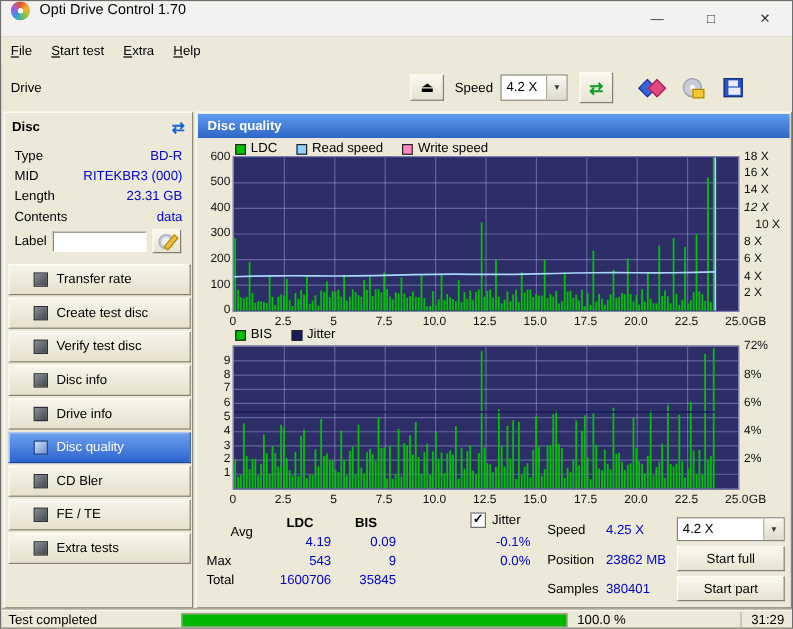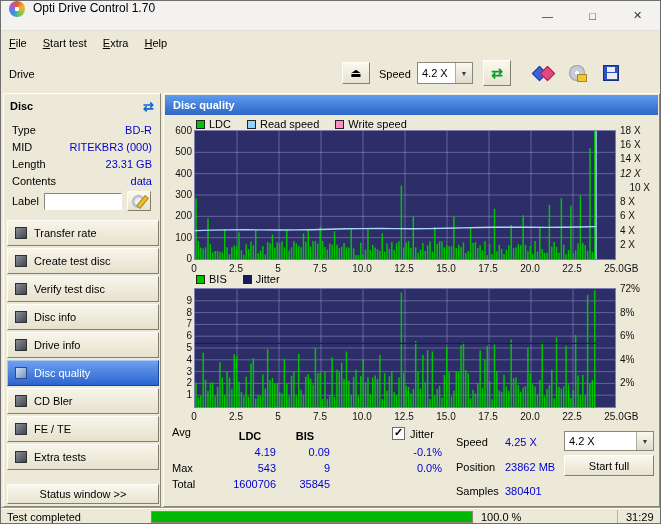--- a/index.html
+++ b/index.html
@@ -53,21 +53,21 @@
   .refresh-blue{color:#1565d8;font-weight:bold;font-size:13px}
   #side-fields{position:absolute;top:28px;left:0;width:100%}
   .side-field{display:flex;justify-content:space-between;height:17px;line-height:17px;padding:0 8px}
   .side-field .fv{color:#0000cd}
   .label-row{position:absolute;top:97px;left:0;width:100%;display:flex;align-items:center;gap:5px;padding:0 8px}
   .label-input{width:78px;height:17px;border:1px solid;border-color:#8a8876 #fffef6 #fffef6 #8a8876;background:#fff;font-size:11px;padding:0 2px;font-family:inherit}
   .label-edit{width:24px;height:20px;display:flex;align-items:center;justify-content:center}
   .pencil-icon{position:relative;width:13px;height:13px;border-radius:50%;background:radial-gradient(circle,#eef1f5 0 30%,#aab1bd 65%)}
   .pencil-icon::after{content:"";position:absolute;left:8px;top:0;width:3px;height:12px;background:#f0bd3a;border:1px solid #b08a1e;transform:rotate(40deg)}
   #side-buttons{position:absolute;left:3px;top:126px;width:152px}
-  .side-btn{height:26px;margin-bottom:2px;display:flex;align-items:center;gap:7px;padding:0 7px;background:linear-gradient(#f7f5ea,#e5e1cd);border:1px solid;border-color:#fffef6 #827f6e #827f6e #fffef6}
+  .side-btn{height:26px;margin-bottom:2px;display:flex;align-items:center;gap:7px;padding:0 20px;background:linear-gradient(#f7f5ea,#e5e1cd);border:1px solid;border-color:#fffef6 #827f6e #827f6e #fffef6}
   .side-btn.active{background:linear-gradient(#6fa0ee,#2a64d0);color:#fff;border-color:#a9c6f4 #1b459c #1b459c #a9c6f4}
   .side-ico{width:12px;height:12px;background:linear-gradient(135deg,#8a9097,#41454c);border:1px solid #2c2f35;flex:none}
   .side-btn.active .side-ico{background:linear-gradient(135deg,#cfe0f8,#6f92c8);border-color:#2c4b86}
   .status-btn{position:absolute;left:3px;top:390px;width:152px;height:20px;font-size:11px}
 
   
   .main-panel{position:absolute;left:162px;top:92px;width:497px;height:414px;background:#ece9d8;border:1px solid;border-color:#fffef6 #8a8876 #8a8876 #fffef6}
   .panel-header{position:absolute;left:1px;top:1px;width:493px;height:20px;background:linear-gradient(#5f9bee,#2e66c6);color:#fff;font-weight:bold;line-height:20px;padding-left:8px}
   .legend{position:absolute;left:32px;display:flex;gap:16px;align-items:center}
   #legend1{top:24px}
@@ -214,21 +214,20 @@
         </div>
         <div class="side-btn">
           <span class="side-ico"></span>
           <span>FE / TE</span>
         </div>
         <div class="side-btn">
           <span class="side-ico"></span>
           <span>Extra tests</span>
         </div>
       </div>
-    <button class="btn3d status-btn">Status window &gt;&gt;</button>
   </div>
 
   <div class="main-panel" id="main-panel">
     <div class="panel-header">Disc quality</div>
 
     <div class="legend" id="legend1">
         <span class="leg-item">
           <span class="leg-sq" style="background: rgb(0, 196, 0);"></span>
           <span>LDC</span>
         </span>
@@ -643,23 +642,24 @@
       <span class="f-val val-speed">4.25 X</span>
       <div class="combo mini-combo">
         <span class="combo-text">4.2 X</span>
         <span class="combo-arrow">▼</span>
       </div>
       <span class="f-lbl lbl-pos">Position</span>
       <span class="f-val val-pos">23862 MB</span>
       <button class="btn3d start-btn start-full">Start full</button>
       <span class="f-lbl lbl-sam">Samples</span>
       <span class="f-val val-sam">380401</span>
+      <button class="btn3d start-btn start-part">Start part</button>
     <span class="stat-h h0">LDC</span>
         <span class="stat-h h1">BIS</span>
-        <span class="stat-cell c-label" style="top: 332px;">Avg</span>
+        <span class="stat-cell c-label" style="top: 344px; margin-left: 20px;">Avg</span>
         <span class="stat-cell c-ldc" style="top: 352px;">4.19</span>
         <span class="stat-cell c-bis" style="top: 352px;">0.09</span>
         <span class="stat-cell c-jit" style="top: 352px;">-0.1%</span>
         <span class="stat-cell c-label" style="top: 368px;">Max</span>
         <span class="stat-cell c-ldc" style="top: 368px;">543</span>
         <span class="stat-cell c-bis" style="top: 368px;">9</span>
         <span class="stat-cell c-jit" style="top: 368px;">0.0%</span>
         <span class="stat-cell c-label" style="top: 384px;">Total</span>
         <span class="stat-cell c-ldc" style="top: 384px;">1600706</span>
         <span class="stat-cell c-bis" style="top: 384px;">35845</span>

